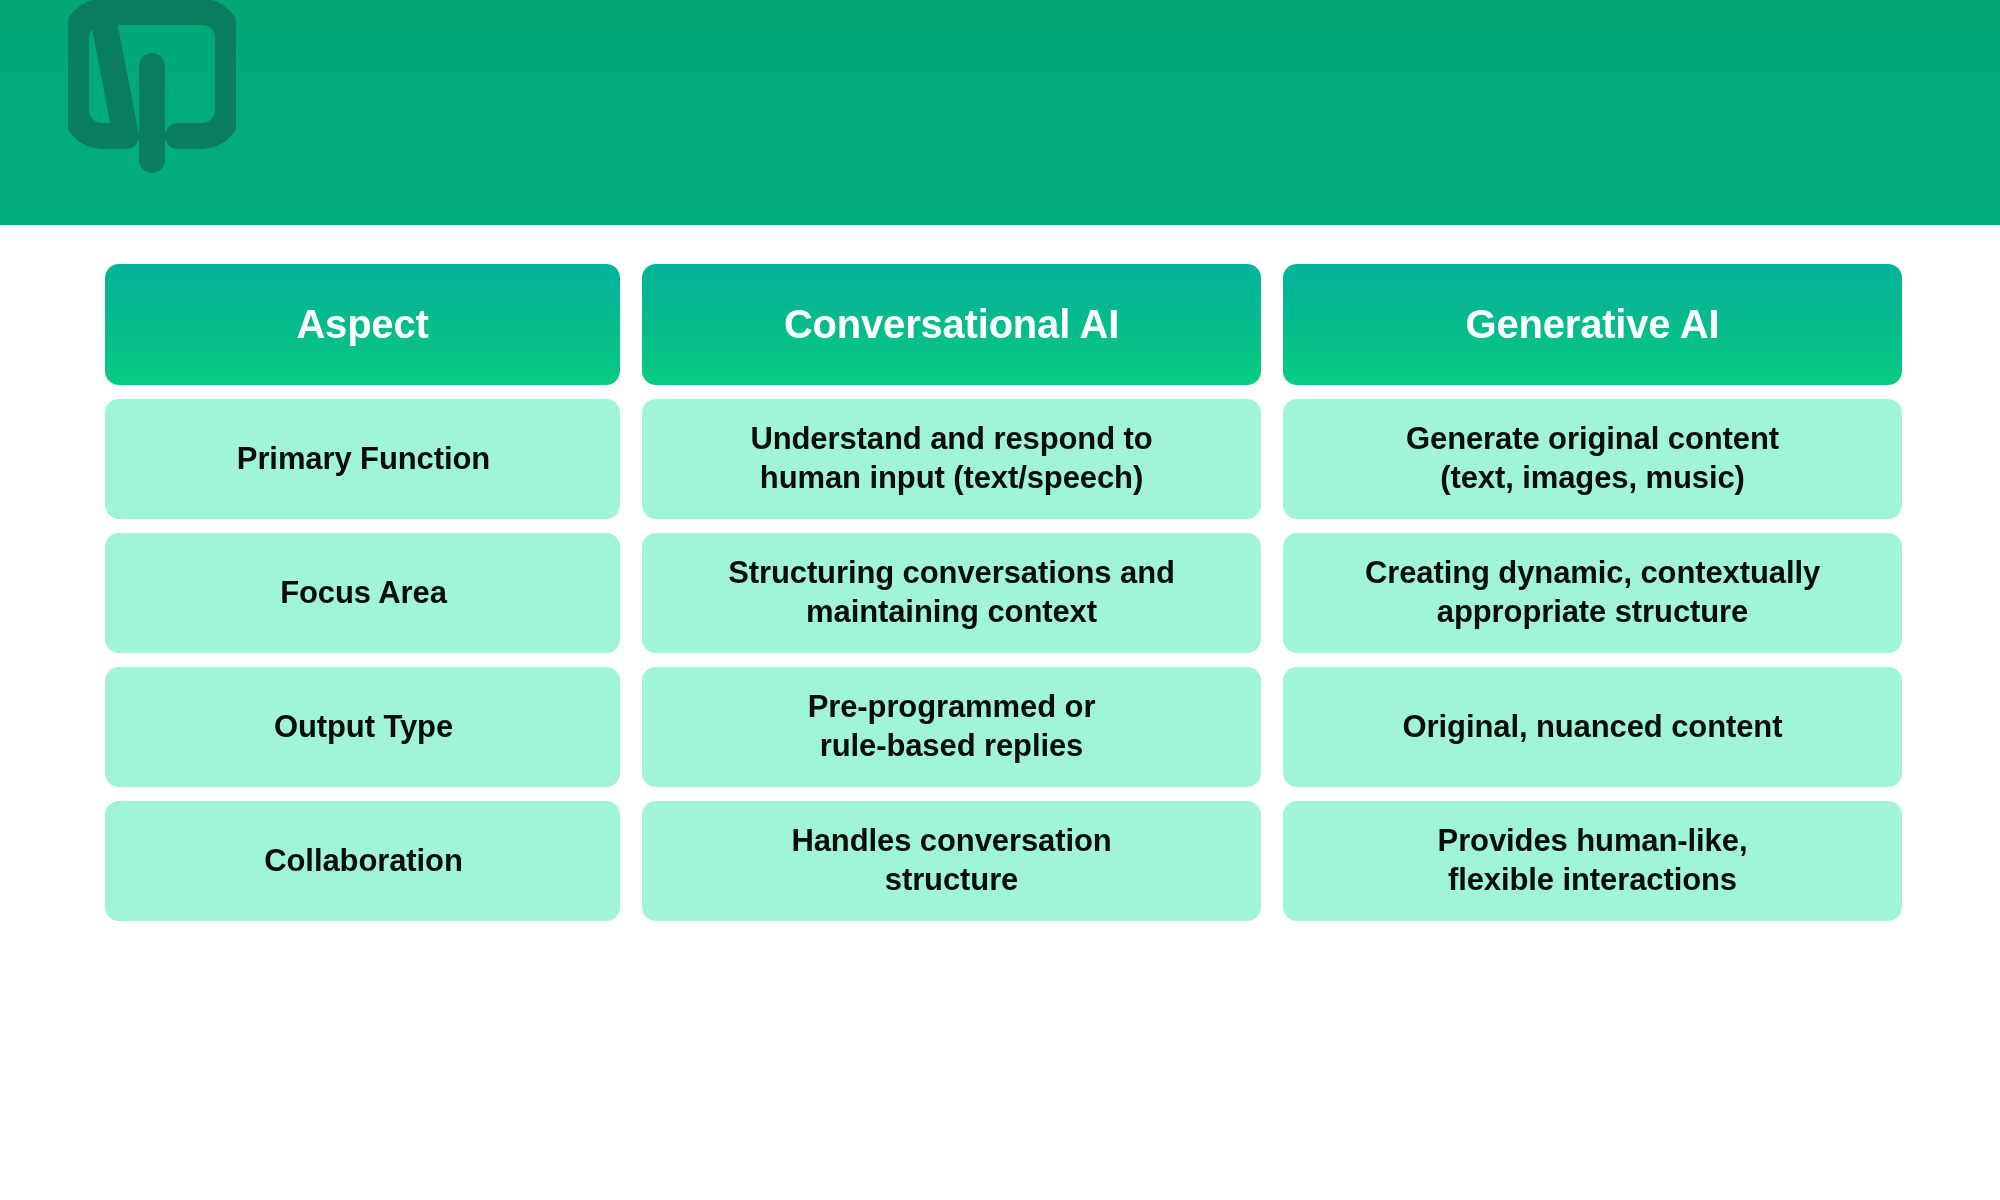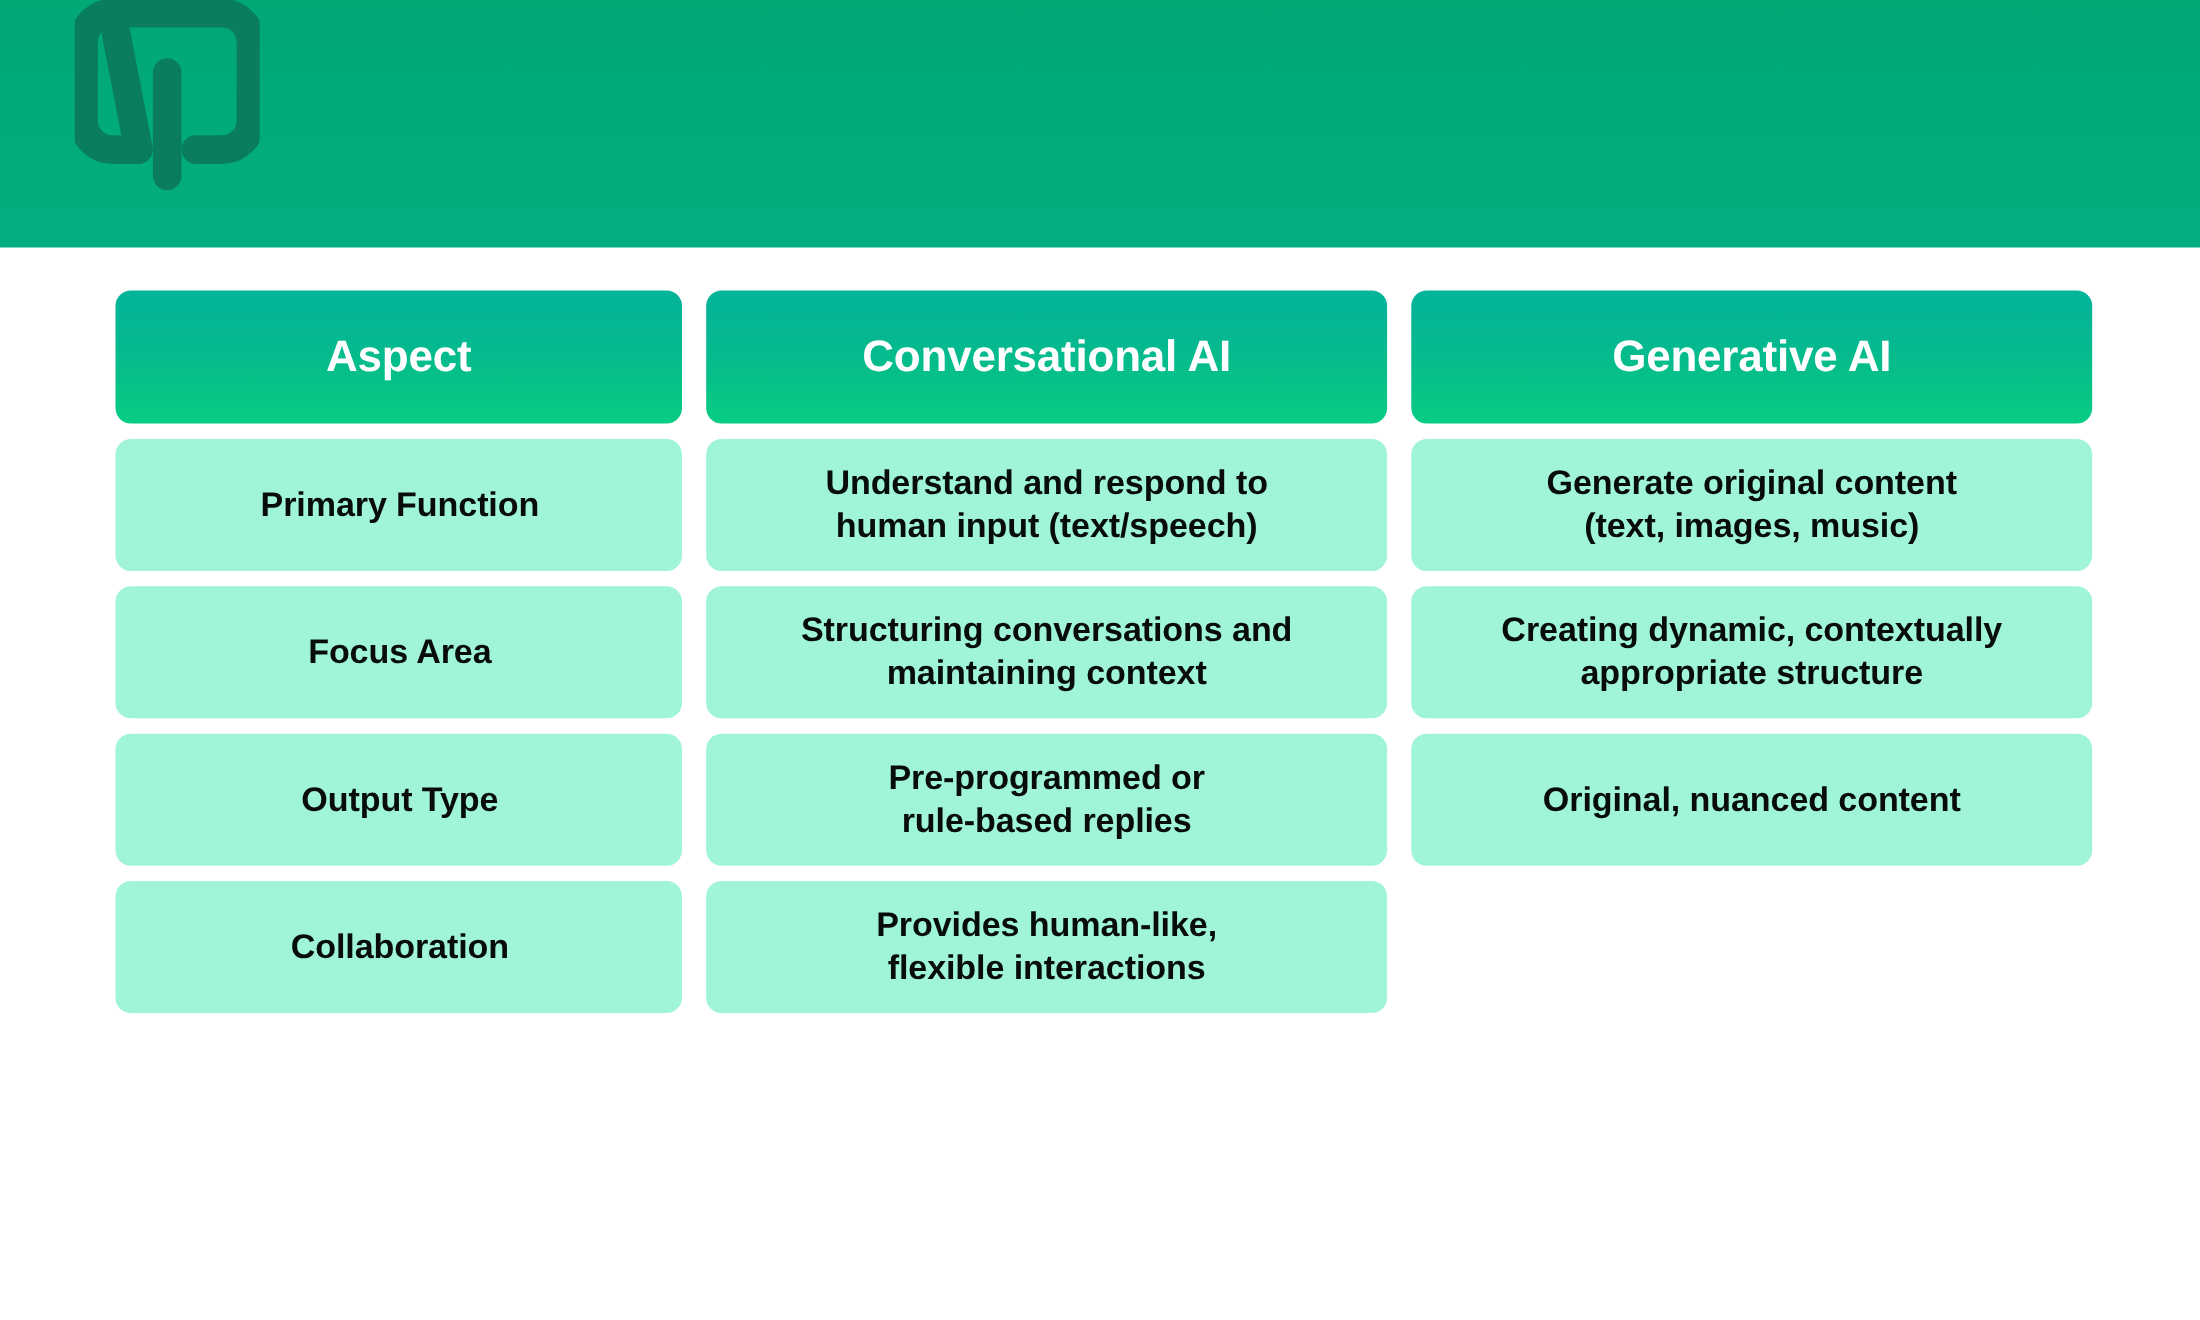--- a/index.html
+++ b/index.html
@@ -138,19 +138,23 @@
         <span class="cell-text">Original, nuanced content</span>
       </div>
     </div>
 
 
     <div class="row row-body">
       <div class="cell label">
         <span class="cell-text">Collaboration</span>
       </div>
       <div class="cell wide">
+        <span class="cell-text">Handles conversation
+structure</span>
+      </div>
+      <div class="cell wide">
         <span class="cell-text">Provides human-like,
 flexible interactions</span>
       </div>
     </div>
 
   </div>
 </div>
 
 </body></html>

